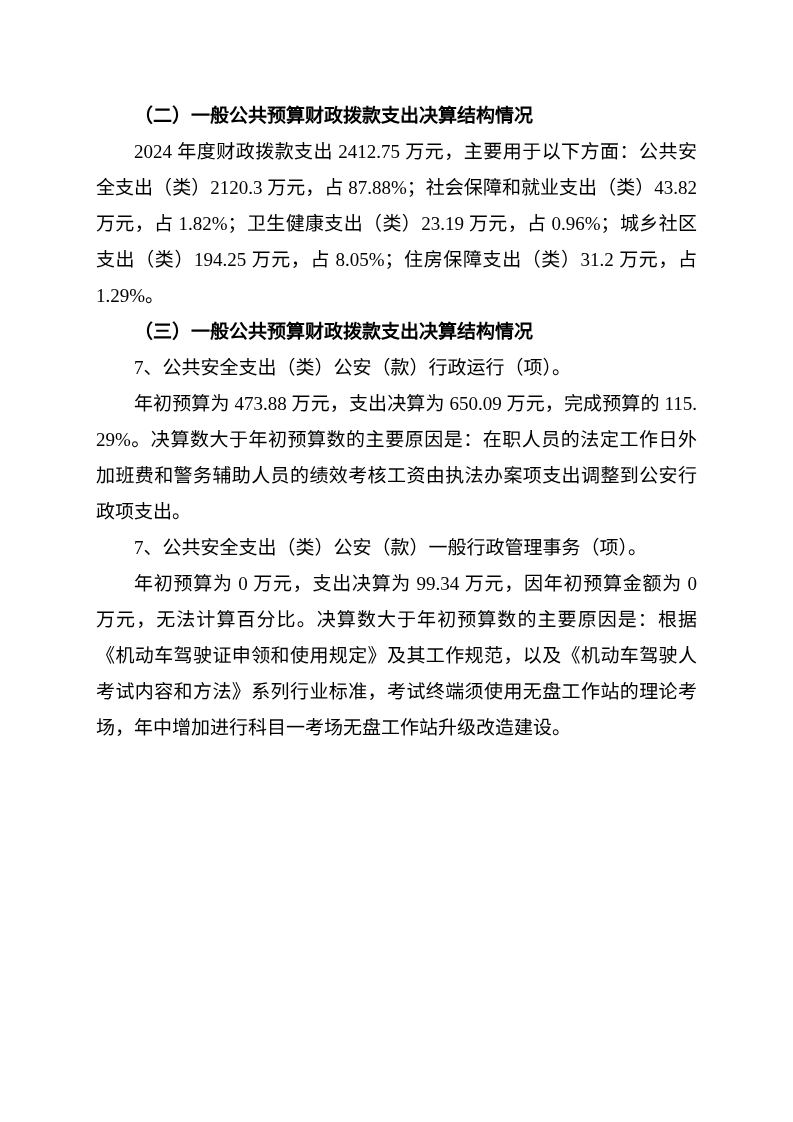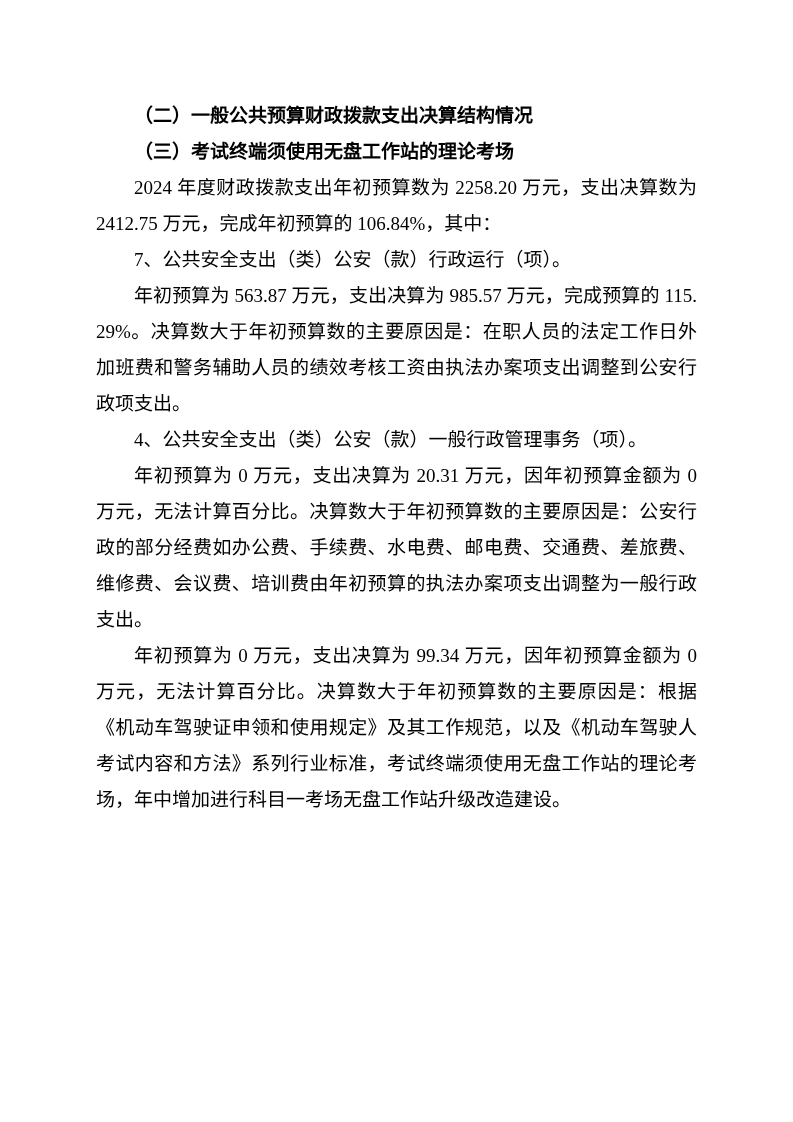--- a/index.html
+++ b/index.html
@@ -42,21 +42,20 @@
     color: #000000;
     text-align: left;
   }
 </style>
 </head>
 <body>
 
 <div class="page">
   <div class="doc-body">
     <h3 class="heading">（二）一般公共预算财政拨款支出决算结构情况</h3>
-    <h3 class="heading">（三）考试终端须使用无盘工作站的理论考场</h3>
-    <p class="para">2024 年度财政拨款支出年初预算数为 2258.20 万元，支出决算数为 2412.75 万元，完成年初预算的 106.84%，其中：</p>
+    <p class="para">2024 年度财政拨款支出 2412.75 万元，主要用于以下方面：公共安全支出（类）2120.3 万元，占 87.88%；社会保障和就业支出（类）43.82 万元，占 1.82%；卫生健康支出（类）23.19 万元，占 0.96%；城乡社区支出（类）194.25 万元，占 8.05%；住房保障支出（类）31.2 万元，占 1.29%。</p>
+    <h3 class="heading">（三）一般公共预算财政拨款支出决算结构情况</h3>
     <p class="para">7、公共安全支出（类）公安（款）行政运行（项）。</p>
-    <p class="para">年初预算为 563.87 万元，支出决算为 985.57 万元，完成预算的 115.29%。决算数大于年初预算数的主要原因是：在职人员的法定工作日外加班费和警务辅助人员的绩效考核工资由执法办案项支出调整到公安行政项支出。</p>
-    <p class="para">4、公共安全支出（类）公安（款）一般行政管理事务（项）。</p>
-    <p class="para">年初预算为 0 万元，支出决算为 20.31 万元，因年初预算金额为 0 万元，无法计算百分比。决算数大于年初预算数的主要原因是：公安行政的部分经费如办公费、手续费、水电费、邮电费、交通费、差旅费、维修费、会议费、培训费由年初预算的执法办案项支出调整为一般行政支出。</p>
+    <p class="para">年初预算为 473.88 万元，支出决算为 650.09 万元，完成预算的 115.29%。决算数大于年初预算数的主要原因是：在职人员的法定工作日外加班费和警务辅助人员的绩效考核工资由执法办案项支出调整到公安行政项支出。</p>
+    <p class="para">7、公共安全支出（类）公安（款）一般行政管理事务（项）。</p>
     <p class="para">年初预算为 0 万元，支出决算为 99.34 万元，因年初预算金额为 0 万元，无法计算百分比。决算数大于年初预算数的主要原因是：根据《机动车驾驶证申领和使用规定》及其工作规范，以及《机动车驾驶人考试内容和方法》系列行业标准，考试终端须使用无盘工作站的理论考场，年中增加进行科目一考场无盘工作站升级改造建设。</p>
   </div>
 </div>
 
 </body></html>

